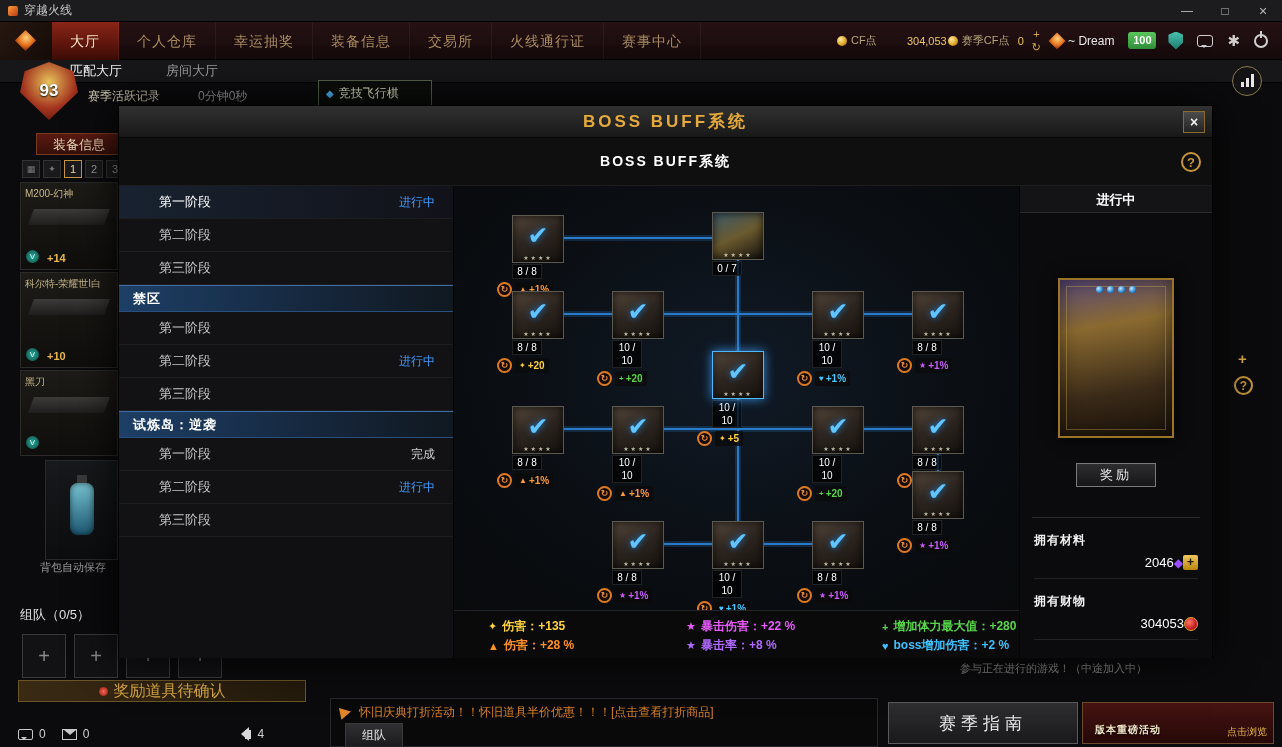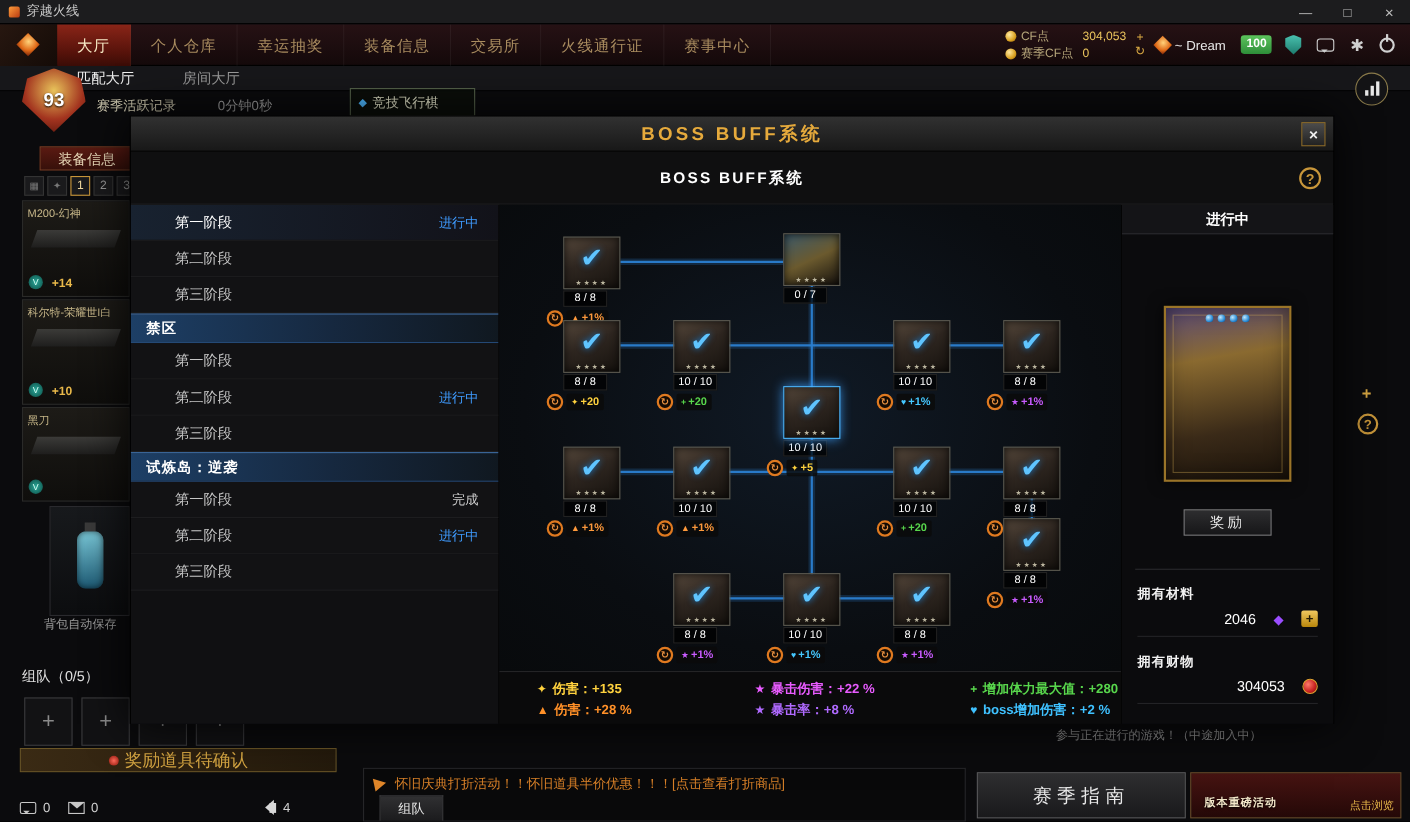--- a/index.html
+++ b/index.html
@@ -14,21 +14,21 @@
 .winbtn{width:38px;height:22px;display:flex;align-items:center;justify-content:center;color:#bbb;font-size:12px;cursor:default}
 .winbtn.close{font-size:14px}
 
 
 .gamenav{position:absolute;left:0;top:22px;right:0;height:38px;background:linear-gradient(#261114,#150a0b);display:flex;align-items:center;z-index:20;border-bottom:1px solid #000}
 .logo{width:52px;height:38px;background:linear-gradient(135deg,#271710,#140b07);position:relative;flex:none}
 .logo::after{content:"";position:absolute;left:18px;top:11px;width:15px;height:15px;transform:rotate(45deg);background:radial-gradient(circle at 40% 35%,#ffd27a,#e06a18 60%,#7a2408)}
 .navitems{display:flex;height:38px}
 .nav-item{padding:0 18px;line-height:38px;color:#a98c5f;font-size:14px;letter-spacing:1px;position:relative;border-right:1px solid rgba(255,255,255,.05)}
 .nav-item.active{color:#f6e9c5;background:linear-gradient(180deg,#8a2518,#55120a 70%,#3a0c06)}
-.currency{margin-left:auto;display:flex;flex-direction:column;justify-content:space-between;gap:1px;font-size:11px}
+.currency{margin-left:auto;display:flex;justify-content:space-between;gap:1px;font-size:11px}
 .crow{display:flex;align-items:center;gap:4px}
 .coin{width:10px;height:10px;border-radius:50%;background:radial-gradient(circle at 35% 35%,#ffe9a0,#d8a020 60%,#8a5a08)}
 .clabel{color:#b5a57a;width:52px}
 .cval{color:#ecc65e;font-weight:normal}
 .cops{display:flex;flex-direction:column;gap:2px;margin:0 10px 0 8px;color:#d8a843;font-size:11px;line-height:11px;text-align:center}
 .player{display:flex;align-items:center;gap:5px;color:#e8e8e8;font-size:12px;margin-right:14px}
 .pflame{width:12px;height:12px;transform:rotate(45deg);background:radial-gradient(circle at 40% 35%,#ffd27a,#e06a18 65%,#7a2408)}
 .fps{width:28px;height:17px;border-radius:3px;background:linear-gradient(#5cc45c,#2f8f3a);color:#fff;font-size:11px;font-weight:bold;text-align:center;line-height:17px;margin-right:12px}
 .shield-ic{width:15px;height:18px;background:linear-gradient(#49c0ae,#1c7a6c);clip-path:polygon(50% 0,100% 18%,100% 60%,50% 100%,0 60%,0 18%);margin-right:14px}
 .chat-ic{width:16px;height:12px;border:1px solid #cfcfcf;border-radius:3px;position:relative;margin-right:14px}
@@ -113,42 +113,42 @@
 
 .m-center{flex:1;position:relative}
 .tree{position:relative;height:424px;background:radial-gradient(ellipse at 50% 45%,#101a26 0%,#0a0d11 65%,#080a0c 100%);overflow:hidden}
 .tree svg{position:absolute;left:0;top:0}
 .node{position:absolute;width:52px;z-index:2}
 .ncard{width:52px;height:48px;border:1px solid #5c5a50;background:linear-gradient(155deg,#57493c 0%,#2e2620 45%,#16120e 100%);position:relative;box-shadow:inset 0 0 8px rgba(0,0,0,.8)}
 .ncard.bossart{background:linear-gradient(155deg,#3c5a6b 0%,#6b5a2e 50%,#16120e 100%)}
 .node.sel .ncard{border-color:#4db8ff;box-shadow:0 0 10px rgba(60,160,255,.85),inset 0 0 8px rgba(0,0,0,.6)}
 .ncheck{position:absolute;left:50%;top:42%;transform:translate(-50%,-50%);color:#5fc4ff;font-size:25px;text-shadow:0 0 7px #1a7fd4}
 .nstars{position:absolute;left:0;right:0;bottom:1px;text-align:center;font-size:6px;letter-spacing:2px;color:#d8d2b8;opacity:.85}
-.ncount{width:40px;margin-top:1px;background:rgba(0,0,0,.72);color:#fff;font-size:10px;text-align:center;line-height:13px;border:1px solid #222}
+.ncount{width:30px;margin-top:1px;background:rgba(0,0,0,.72);color:#fff;font-size:10px;text-align:center;line-height:13px;border:1px solid #222}
 .nbuff{display:flex;align-items:center;gap:3px;margin-top:3px;margin-left:-15px}
 .nrefresh{width:15px;height:15px;border-radius:50%;border:2px solid #e07a20;color:#e89040;font-size:9px;line-height:11px;text-align:center;background:#140b04;font-weight:bold;flex:none}
 .nbadge{height:15px;display:inline-flex;align-items:center;gap:2px;padding:0 4px;background:rgba(10,10,10,.85);border-radius:2px;font-size:10px;font-weight:bold}
 .bic{font-size:8px}
 
 
 .statsbar{height:48px;background:#0a0a0b;border-top:1px solid #242426;display:grid;grid-template-columns:198px 196px 1fr;padding:6px 0 0 34px;align-content:start}
 .stat{display:flex;align-items:center;gap:5px;font-size:12px;font-weight:bold;height:19px;white-space:nowrap}
 .sic{font-size:11px}
 
 
 .m-right{width:193px;background:#0b0b0d;border-left:1px solid #040404}
 .r-head{height:27px;line-height:27px;text-align:center;color:#fff;font-weight:bold;font-size:13px;background:#141417;border-bottom:1px solid #2a2a2d}
 .r-card{width:116px;height:160px;margin:65px auto 0;border:2px solid #9a7428;background:linear-gradient(170deg,#5a4a7a 0%,#8a6a30 30%,#3a2a18 70%,#1a120a 100%);box-shadow:0 0 14px rgba(0,0,0,.8),inset 0 0 20px rgba(0,0,0,.5);position:relative}
 .gems{position:absolute;top:6px;left:0;right:0;display:flex;justify-content:center;gap:4px}
 .gems i{width:7px;height:7px;border-radius:50%;background:radial-gradient(circle at 35% 35%,#bfe8ff,#2a8ad4 60%,#0a3a6a)}
 .r-frame{position:absolute;inset:6px;border:1px solid rgba(220,180,90,.35)}
 .r-reward{display:block;width:80px;height:24px;margin:25px auto 0;background:linear-gradient(#2d2d2f,#161618);border:1px solid #7a7a7c;color:#e8e8e8;font-size:13px;letter-spacing:3px;font-family:inherit}
 .r-sep{margin:30px 12px 0;border-top:1px solid #2a2a2d}
 .r-label{margin:14px 0 0 14px;color:#f0f0f0;font-size:12px;font-weight:bold;letter-spacing:1px}
-.r-valrow{display:flex;align-items:center;justify-content:flex-end;margin:6px 14px 0;padding-bottom:8px;border-bottom:1px solid #232326;color:#fff;font-size:13px;gap:16px}
+.r-valrow{display:flex;align-items:center;justify-content:flex-end;margin:6px 14px 0;padding-bottom:8px;border-bottom:1px solid #232326;color:#fff;font-size:13px;gap:0}
 .gem{color:#9a4dff;font-size:12px}
 .addbtn{width:15px;height:15px;background:linear-gradient(#f0c860,#b8860b);color:#231a05;font-size:12px;line-height:14px;text-align:center;font-weight:bold;border-radius:2px}
 .coin-red{width:14px;height:14px;border-radius:50%;background:radial-gradient(circle at 35% 35%,#ff7a6a,#c62020 60%,#7a0f0f);border:1px solid #e0a030}
 </style>
 </head>
 <body>
 
 <div id="stage">
 
   <div class="titlebar">

